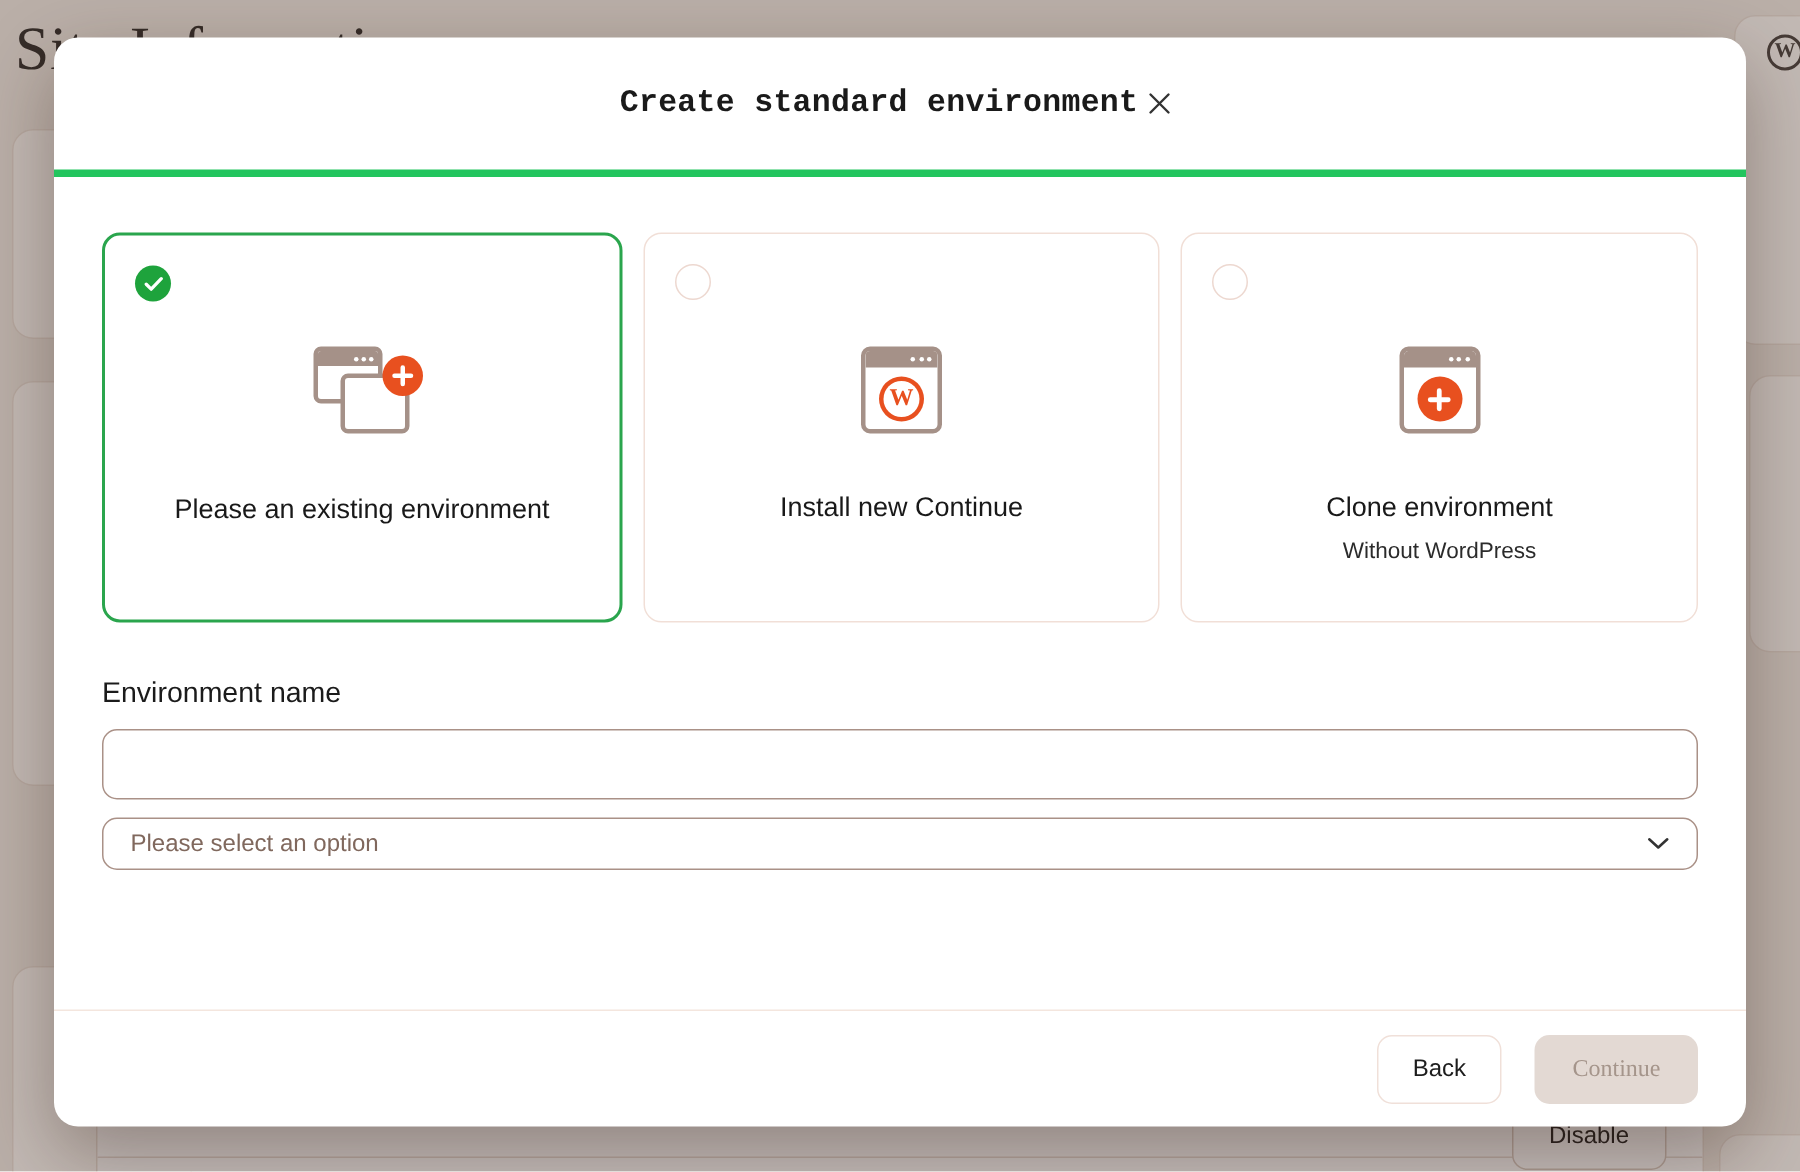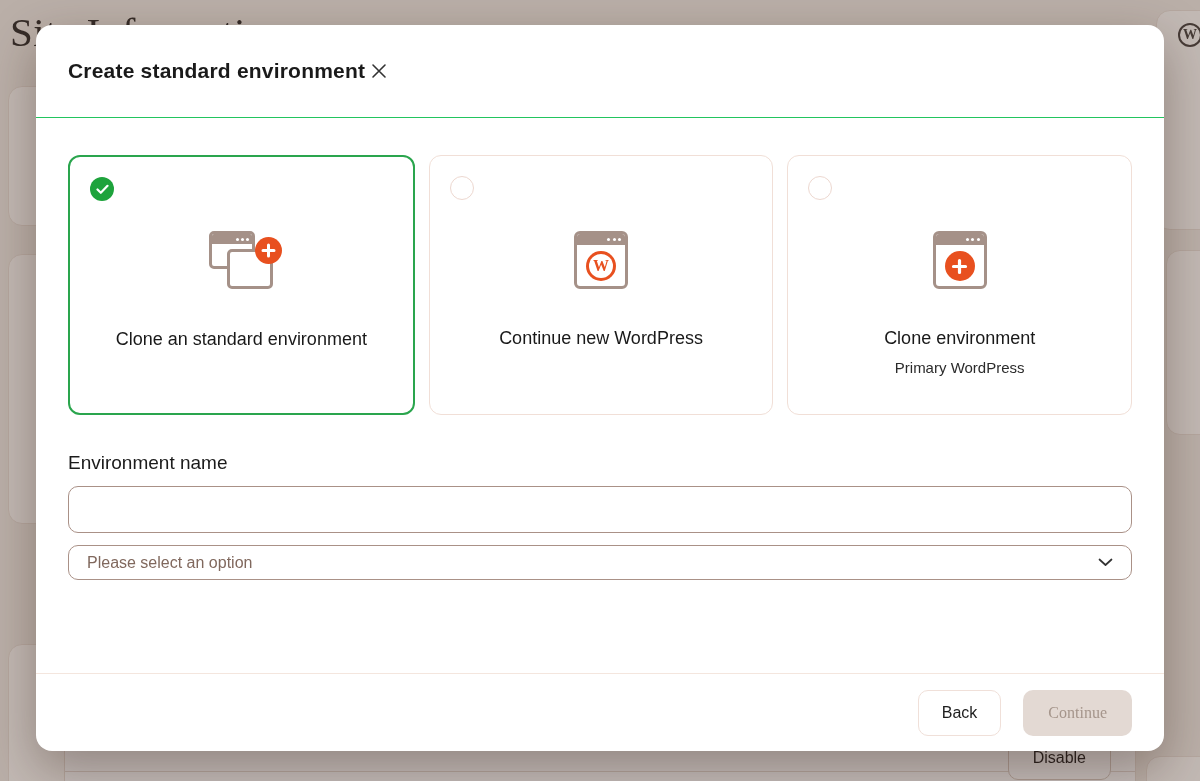--- a/index.html
+++ b/index.html
@@ -61,22 +61,23 @@
 
   
   .modal {
     position:absolute; left:36px; top:25px; width:1128px; height:726px; z-index:10;
     background:#fff; border-radius:16px;
     box-shadow:0 18px 50px rgba(50,25,15,0.35);
     display:flex; flex-direction:column;
   }
   .modal-header {
     height:93px; flex:0 0 93px; padding:0 32px;
-    display:flex; align-items:center; justify-content:flex-start;
-    border-bottom:1px solid #22c55e;
+    display:flex; align-items:center; justify-content:center;
+    border-bottom:5px solid #22c55e;
+    font-family:Liberation Mono, monospace;
   }
   .modal-title { font-size:21px; font-weight:700; color:#1a1a1a; letter-spacing:.2px; }
   .modal-close {
     width:28px; height:28px; border:none; background:none; cursor:pointer;
     display:flex; align-items:center; justify-content:center; color:#333;
   }
   .modal-body { padding:0 32px; flex:1; }
 
   
   .cards-row { display:flex; gap:14px; margin-top:37px; }
@@ -209,58 +210,58 @@
                 <span class="dot"></span>
               </div>
           </div>
           <div class="win win-front"></div>
           <div class="badge corner">
             <svg width="15" height="15" viewBox="0 0 15 15">
                 <path d="M7.5 2 V13 M2 7.5 H13" stroke="#fff" stroke-width="3" stroke-linecap="round"></path>
               </svg>
           </div>
         </div>
-        <div class="card-label">Clone an standard environment</div>
+        <div class="card-label">Please an existing environment</div>
       </div>
 
       <div class="option-card">
         <span class="radio"></span>
         <div class="icon-box">
           <div class="win-single">
             <div class="win-titlebar tall">
                 <span class="dot"></span>
                 <span class="dot"></span>
                 <span class="dot"></span>
               </div>
           </div>
           <div class="wp-logo">
             <span class="wp-logo-inner">W</span>
           </div>
         </div>
-        <div class="card-label">Continue new WordPress</div>
+        <div class="card-label">Install new Continue</div>
       </div>
 
       <div class="option-card">
         <span class="radio"></span>
         <div class="icon-box">
           <div class="win-single">
             <div class="win-titlebar tall">
                 <span class="dot"></span>
                 <span class="dot"></span>
                 <span class="dot"></span>
               </div>
           </div>
           <div class="badge center">
             <svg width="17" height="17" viewBox="0 0 17 17">
                 <path d="M8.5 2.5 V14.5 M2.5 8.5 H14.5" stroke="#fff" stroke-width="3.2" stroke-linecap="round"></path>
               </svg>
           </div>
         </div>
         <div class="card-label">Clone environment</div>
-        <div class="card-sublabel">Primary WordPress</div>
+        <div class="card-sublabel">Without WordPress</div>
       </div>
 
     </div>
 
     <div class="field-label">Environment name</div>
     <input class="text-input" type="text" value="" style="">
 
     <div class="select-box">
       <span class="select-placeholder">Please select an option</span>
       <svg width="15" height="9" viewBox="0 0 15 9">

